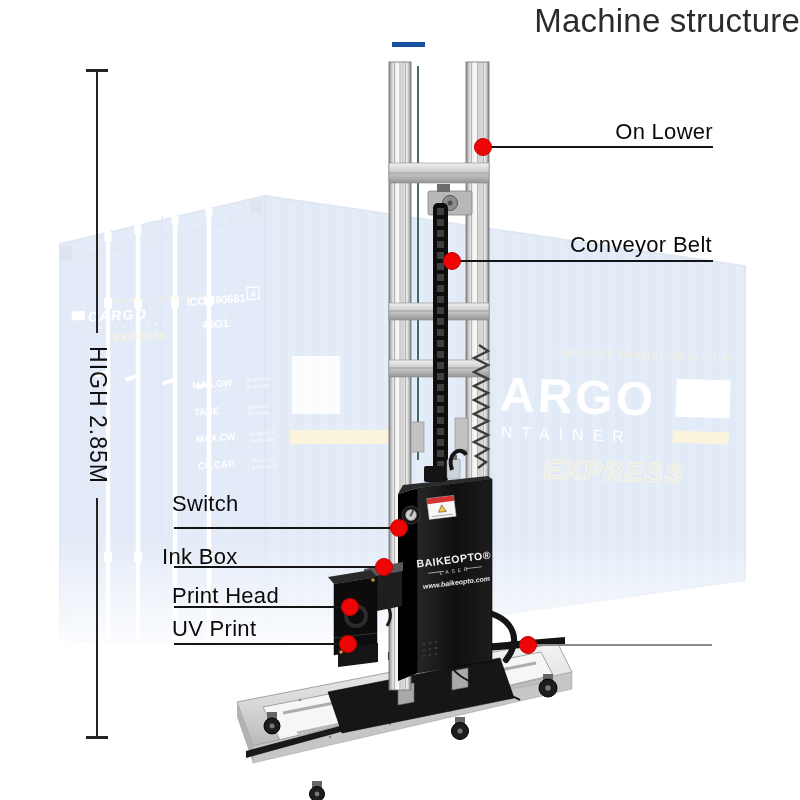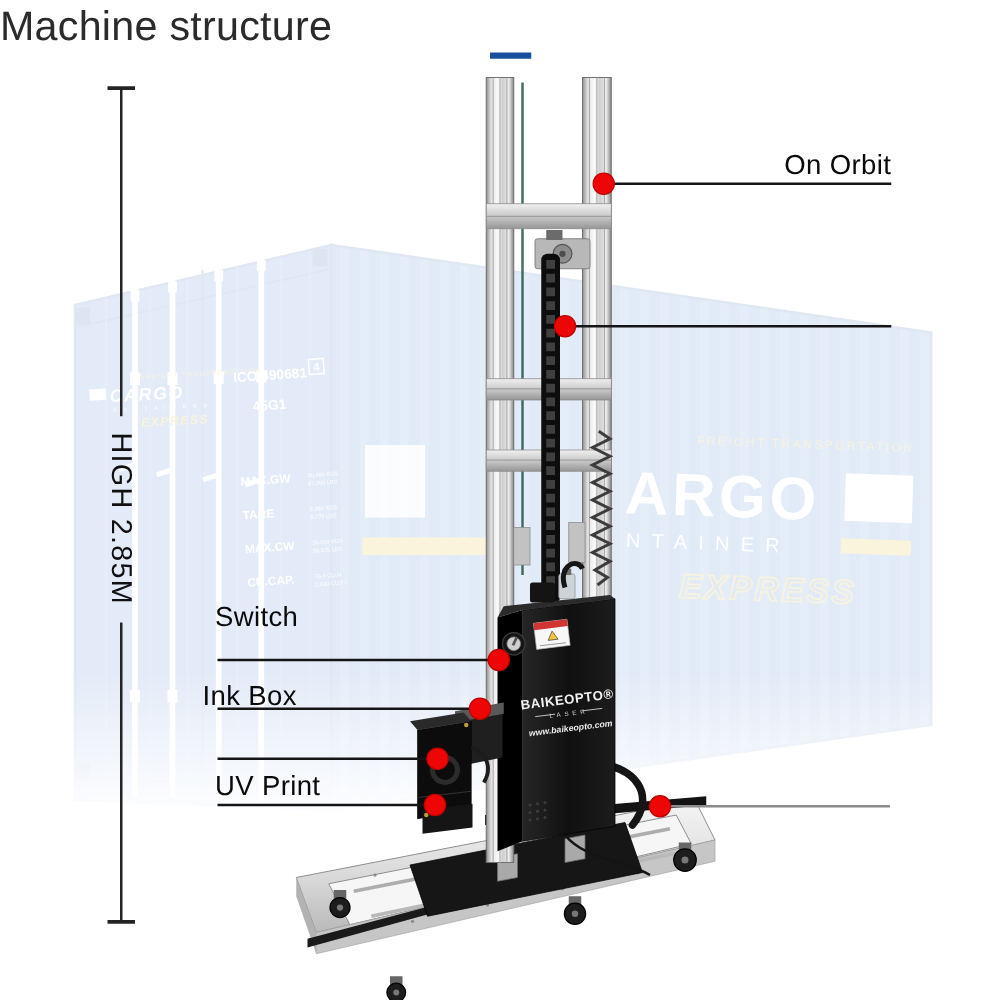--- a/index.html
+++ b/index.html
@@ -1,20 +1,20 @@
 <!DOCTYPE html>
 <html><head>
 <meta charset="utf-8">
 <style>
   html,body{margin:0;padding:0;background:#fff;}
   .stage{position:relative;width:800px;height:800px;background:#ffffff;overflow:hidden;
          font-family:"Liberation Sans",sans-serif;}
   .layer{position:absolute;left:0;top:0;}
   svg text{font-family:"Liberation Sans",sans-serif;}
-  .title{position:absolute;top:2px;left:0;width:100%;text-align:left;
+  .title{position:absolute;top:2px;left:0;width:100%;text-align:right;
          font-size:33px;color:#2b2b2b;letter-spacing:0.2px;}
   .title-underline{position:absolute;top:42px;left:392px;width:33px;height:5px;background:#1850a0;}
   .callout-label{position:absolute;font-size:22px;letter-spacing:0.3px;color:#0a0a0a;white-space:nowrap;}
   .leader{position:absolute;height:2px;background:#151515;}
   .leader.gray{background:#8c8c8c;}
   .dot{position:absolute;width:18px;height:18px;border-radius:50%;
        background:#ee0606;border:1px solid #c20000;box-sizing:border-box;}
   .dim-line{position:absolute;left:96px;width:2px;background:#242424;}
   .dim-cap{position:absolute;left:86px;width:22px;height:3px;background:#242424;}
   .dim-label{position:absolute;left:97px;top:415px;transform:translate(-50%,-50%) rotate(90deg);
@@ -311,35 +311,37 @@
   </svg>
 
   <div class="dim-cap" style="top:69px"></div>
   <div class="dim-line" style="top:70px;height:263px"></div>
   <div class="dim-label">HIGH 2.85M</div>
   <div class="dim-line" style="top:498px;height:240px"></div>
   <div class="dim-cap" style="top:736px"></div>
 
   <div class="leader" style="left:483px;top:146px;width:230px"></div>
   <div class="dot" style="left:474px;top:138px"></div>
-  <div class="callout-label" style="top:119px;right:87px">On Orbit</div>
+  <div class="callout-label" style="top:119px;right:87px">On Lower</div>
 
   <div class="leader" style="left:452px;top:260px;width:261px"></div>
   <div class="dot" style="left:443px;top:252px"></div>
+  <div class="callout-label" style="top:232px;right:88px">Conveyor Belt</div>
 
   <div class="leader" style="left:174px;top:527px;width:226px"></div>
   <div class="dot" style="left:390px;top:519px"></div>
-  <div class="callout-label" style="left:172px;top:481px">Switch</div>
+  <div class="callout-label" style="left:172px;top:491px">Switch</div>
 
   <div class="leader" style="left:174px;top:566px;width:211px"></div>
   <div class="dot" style="left:375px;top:558px"></div>
   <div class="callout-label" style="left:162px;top:544px">Ink Box</div>
 
   <div class="leader" style="left:174px;top:606px;width:178px"></div>
   <div class="dot" style="left:341px;top:598px"></div>
+  <div class="callout-label" style="left:172px;top:583px">Print Head</div>
 
   <div class="leader" style="left:174px;top:643px;width:176px"></div>
   <div class="dot" style="left:339px;top:635px"></div>
   <div class="callout-label" style="left:172px;top:616px">UV Print</div>
 
   <div class="leader gray" style="left:528px;top:644px;width:184px"></div>
   <div class="dot" style="left:519px;top:636px"></div>
 
   <div class="title">Machine structure</div>
   <div class="title-underline"></div>

